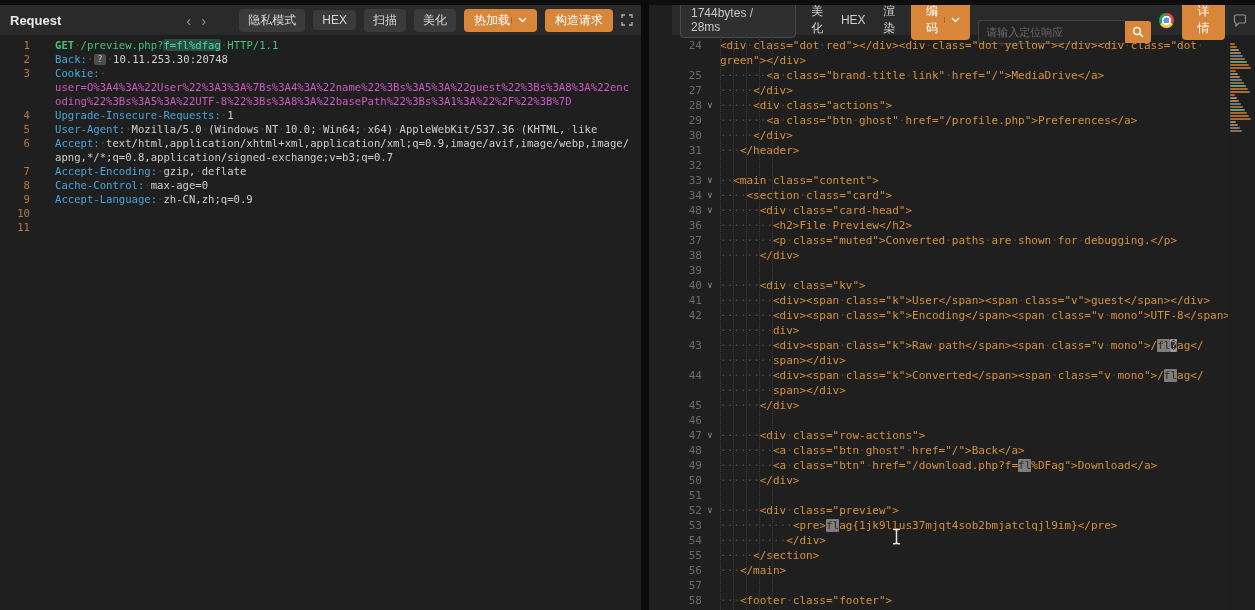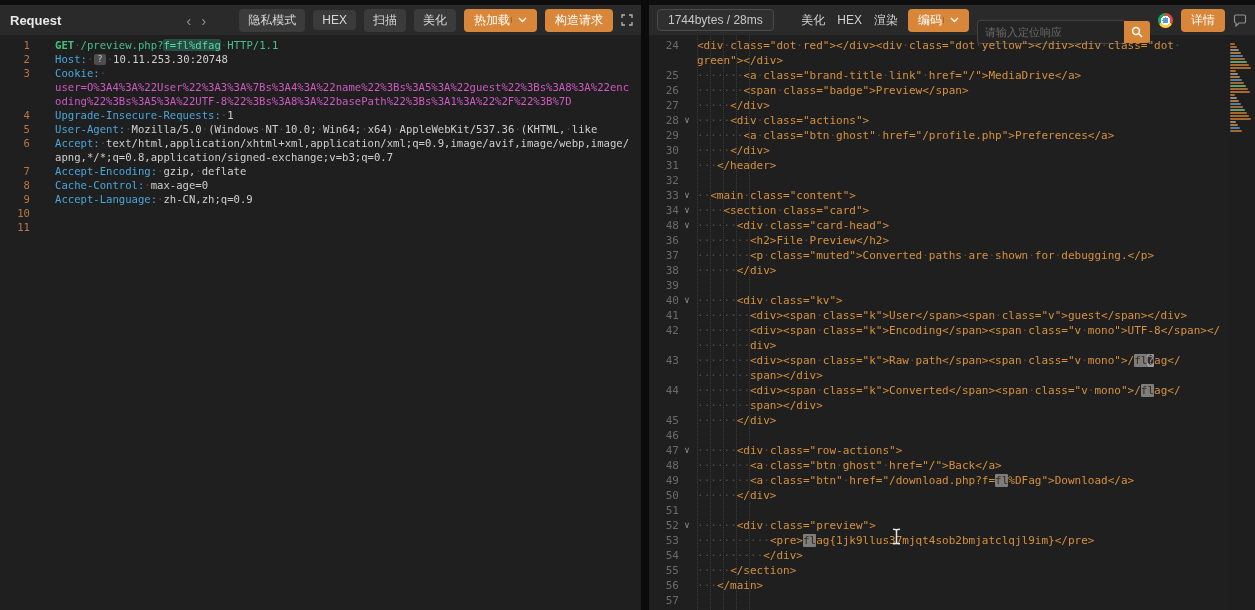--- a/index.html
+++ b/index.html
@@ -1,21 +1,21 @@
 <!DOCTYPE html>
 <html><head>
 <meta charset="utf-8">
 <style>
   html,body{margin:0;padding:0;background:#0e0e0e;}
   body{width:1255px;height:610px;overflow:hidden;font-family:"Liberation Sans",sans-serif;}
   .app{position:relative;width:1255px;height:610px;background:#0e0e0e;display:flex;}
   .panel{background:#1f1f1f;display:flex;flex-direction:column;overflow:hidden;margin-top:5px;}
   .panel.left{width:641px;}
   .sep{width:8px;background:#0b0b0b;}
-  .panel.right{flex:1;position:relative;}
+  .panel.right{flex:1;position:relative;padding-left:23px;}
 
   .bar{height:30px;flex:0 0 30px;display:flex;align-items:center;background:#2a2a2a;padding:0 8px;gap:8px;}
   .ptitle{font-size:13px;font-weight:700;color:#e8e8e8;margin-left:2px;}
   .tools{margin-left:auto;display:flex;align-items:center;gap:8px;}
   .navchev{color:#909090;font-size:15px;line-height:1;cursor:pointer;padding:0 1px;}
   .navgap{width:16px;}
   .dbtn{background:#3b3b3b;color:#d6d6d6;border:none;border-radius:4px;font-size:12px;padding:3px 9px;cursor:pointer;font-family:inherit;}
   .obtn{background:#d8873a;color:#fff;border:none;border-radius:4px;font-size:12px;padding:3px 10px;cursor:pointer;display:inline-flex;align-items:center;gap:0;font-family:inherit;}
   .obtn .caret{display:inline-flex;border-left:1px solid rgba(0,0,0,.25);padding-left:6px;margin-left:1px;}
   .obtn.sq{padding:5px 7px;border-radius:0 3px 3px 0;}
@@ -90,21 +90,21 @@
         <button class="obtn">构造请求</button>
         <span class="fsicon">
             <svg width="12" height="12" viewBox="0 0 12 12" fill="none" stroke="#b5b5b5" stroke-width="1.3">
               <path d="M1 4V1h3M8 1h3v3M11 8v3H8M4 11H1V8"></path>
             </svg>
           </span>
       </div>
     </header>
     <div class="code" id="req-code">
         <div class="crow"><span class="ln">1</span><span class="lct"><span class="tk-m">GET</span><span class="tk-u"><span class="sp">·</span>/preview.php?</span><span class="tk-hl">f=fl%dfag</span><span class="tk-u"><span class="sp">·</span>HTTP/1.1</span></span></div>
-        <div class="crow"><span class="ln">2</span><span class="lct"><span class="tk-h">Host:</span><span class="tk-v"><span class="sp">·</span></span><span class="tk-bdg">?</span><span class="tk-v"><span class="sp">·</span>10.11.253.30:20748</span></span></div>
+        <div class="crow"><span class="ln">2</span><span class="lct"><span class="tk-h">Back:</span><span class="tk-v"><span class="sp">·</span></span><span class="tk-bdg">?</span><span class="tk-v"><span class="sp">·</span>10.11.253.30:20748</span></span></div>
         <div class="crow"><span class="ln">3</span><span class="lct"><span class="tk-h">Cookie:</span><span class="tk-v"><span class="sp">·</span></span></span></div>
         <div class="crow"><span class="ln"></span><span class="lct"><span class="tk-ck">user=O%3A4%3A%22User%22%3A3%3A%7Bs%3A4%3A%22name%22%3Bs%3A5%3A%22guest%22%3Bs%3A8%3A%22enc</span></span></div>
         <div class="crow"><span class="ln"></span><span class="lct"><span class="tk-ck">oding%22%3Bs%3A5%3A%22UTF-8%22%3Bs%3A8%3A%22basePath%22%3Bs%3A1%3A%22%2F%22%3B%7D</span></span></div>
         <div class="crow"><span class="ln">4</span><span class="lct"><span class="tk-h">Upgrade-Insecure-Requests:</span><span class="tk-v"><span class="sp">·</span>1</span></span></div>
         <div class="crow"><span class="ln">5</span><span class="lct"><span class="tk-h">User-Agent:</span><span class="tk-v"><span class="sp">·</span>Mozilla/5.0<span class="sp">·</span>(Windows<span class="sp">·</span>NT<span class="sp">·</span>10.0;<span class="sp">·</span>Win64;<span class="sp">·</span>x64)<span class="sp">·</span>AppleWebKit/537.36<span class="sp">·</span>(KHTML,<span class="sp">·</span>like</span></span></div>
         <div class="crow"><span class="ln">6</span><span class="lct"><span class="tk-h">Accept:</span><span class="tk-v"><span class="sp">·</span>text/html,application/xhtml+xml,application/xml;q=0.9,image/avif,image/webp,image/</span></span></div>
         <div class="crow"><span class="ln"></span><span class="lct"><span class="tk-v">apng,*/*;q=0.8,application/signed-exchange;v=b3;q=0.7</span></span></div>
         <div class="crow"><span class="ln">7</span><span class="lct"><span class="tk-h">Accept-Encoding:</span><span class="tk-v"><span class="sp">·</span>gzip,<span class="sp">·</span>deflate</span></span></div>
         <div class="crow"><span class="ln">8</span><span class="lct"><span class="tk-h">Cache-Control:</span><span class="tk-v"><span class="sp">·</span>max-age=0</span></span></div>
         <div class="crow"><span class="ln">9</span><span class="lct"><span class="tk-h">Accept-Language:</span><span class="tk-v"><span class="sp">·</span>zh-CN,zh;q=0.9</span></span></div>
@@ -150,21 +150,20 @@
     </header>
     <div class="code" id="res-code">
       <div class="guide" style="left:48px"></div>
       <div class="guide" style="left:61px"></div>
       <div class="guide" style="left:74px"></div>
       <div class="guide" style="left:87px"></div>
       <div class="guide" style="left:100px"></div>
     <div class="crow"><span class="ln">24</span><span class="fold"></span><span class="lct"><span class="tk-t">&lt;div<span class="sp">·</span>class="dot<span class="sp">·</span>red"&gt;&lt;/div&gt;&lt;div<span class="sp">·</span>class="dot<span class="sp">·</span>yellow"&gt;&lt;/div&gt;&lt;div<span class="sp">·</span>class="dot<span class="sp">·</span></span></span></div>
         <div class="crow"><span class="ln"></span><span class="fold"></span><span class="lct"><span class="tk-t">green"&gt;&lt;/div&gt;</span></span></div>
         <div class="crow"><span class="ln">25</span><span class="fold"></span><span class="lct"><span class="tk-t"><span class="sp">·</span><span class="sp">·</span><span class="sp">·</span><span class="sp">·</span><span class="sp">·</span><span class="sp">·</span><span class="sp">·</span>&lt;a<span class="sp">·</span>class="brand-title<span class="sp">·</span>link"<span class="sp">·</span>href="/"&gt;MediaDrive&lt;/a&gt;</span></span></div>
-        <div class="crow"><span class="ln">26</span><span class="fold"></span><span class="lct"><span class="tk-t"><span class="sp">·</span><span class="sp">·</span><span class="sp">·</span><span class="sp">·</span><span class="sp">·</span><span class="sp">·</span><span class="sp">·</span>&lt;span<span class="sp">·</span>class="badge"&gt;Preview&lt;/span&gt;</span></span></div>
         <div class="crow"><span class="ln">27</span><span class="fold"></span><span class="lct"><span class="tk-t"><span class="sp">·</span><span class="sp">·</span><span class="sp">·</span><span class="sp">·</span><span class="sp">·</span>&lt;/div&gt;</span></span></div>
         <div class="crow"><span class="ln">28</span><span class="fold">∨</span><span class="lct"><span class="tk-t"><span class="sp">·</span><span class="sp">·</span><span class="sp">·</span><span class="sp">·</span><span class="sp">·</span>&lt;div<span class="sp">·</span>class="actions"&gt;</span></span></div>
         <div class="crow"><span class="ln">29</span><span class="fold"></span><span class="lct"><span class="tk-t"><span class="sp">·</span><span class="sp">·</span><span class="sp">·</span><span class="sp">·</span><span class="sp">·</span><span class="sp">·</span><span class="sp">·</span>&lt;a<span class="sp">·</span>class="btn<span class="sp">·</span>ghost"<span class="sp">·</span>href="/profile.php"&gt;Preferences&lt;/a&gt;</span></span></div>
         <div class="crow"><span class="ln">30</span><span class="fold"></span><span class="lct"><span class="tk-t"><span class="sp">·</span><span class="sp">·</span><span class="sp">·</span><span class="sp">·</span><span class="sp">·</span>&lt;/div&gt;</span></span></div>
         <div class="crow"><span class="ln">31</span><span class="fold"></span><span class="lct"><span class="tk-t"><span class="sp">·</span><span class="sp">·</span><span class="sp">·</span>&lt;/header&gt;</span></span></div>
         <div class="crow"><span class="ln">32</span><span class="fold"></span><span class="lct"></span></div>
         <div class="crow"><span class="ln">33</span><span class="fold">∨</span><span class="lct"><span class="tk-t"><span class="sp">·</span><span class="sp">·</span>&lt;main<span class="sp">·</span>class="content"&gt;</span></span></div>
         <div class="crow"><span class="ln">34</span><span class="fold">∨</span><span class="lct"><span class="tk-t"><span class="sp">·</span><span class="sp">·</span><span class="sp">·</span><span class="sp">·</span>&lt;section<span class="sp">·</span>class="card"&gt;</span></span></div>
         <div class="crow"><span class="ln">48</span><span class="fold">∨</span><span class="lct"><span class="tk-t"><span class="sp">·</span><span class="sp">·</span><span class="sp">·</span><span class="sp">·</span><span class="sp">·</span><span class="sp">·</span>&lt;div<span class="sp">·</span>class="card-head"&gt;</span></span></div>
         <div class="crow"><span class="ln">36</span><span class="fold"></span><span class="lct"><span class="tk-t"><span class="sp">·</span><span class="sp">·</span><span class="sp">·</span><span class="sp">·</span><span class="sp">·</span><span class="sp">·</span><span class="sp">·</span><span class="sp">·</span>&lt;h2&gt;File<span class="sp">·</span>Preview&lt;/h2&gt;</span></span></div>

